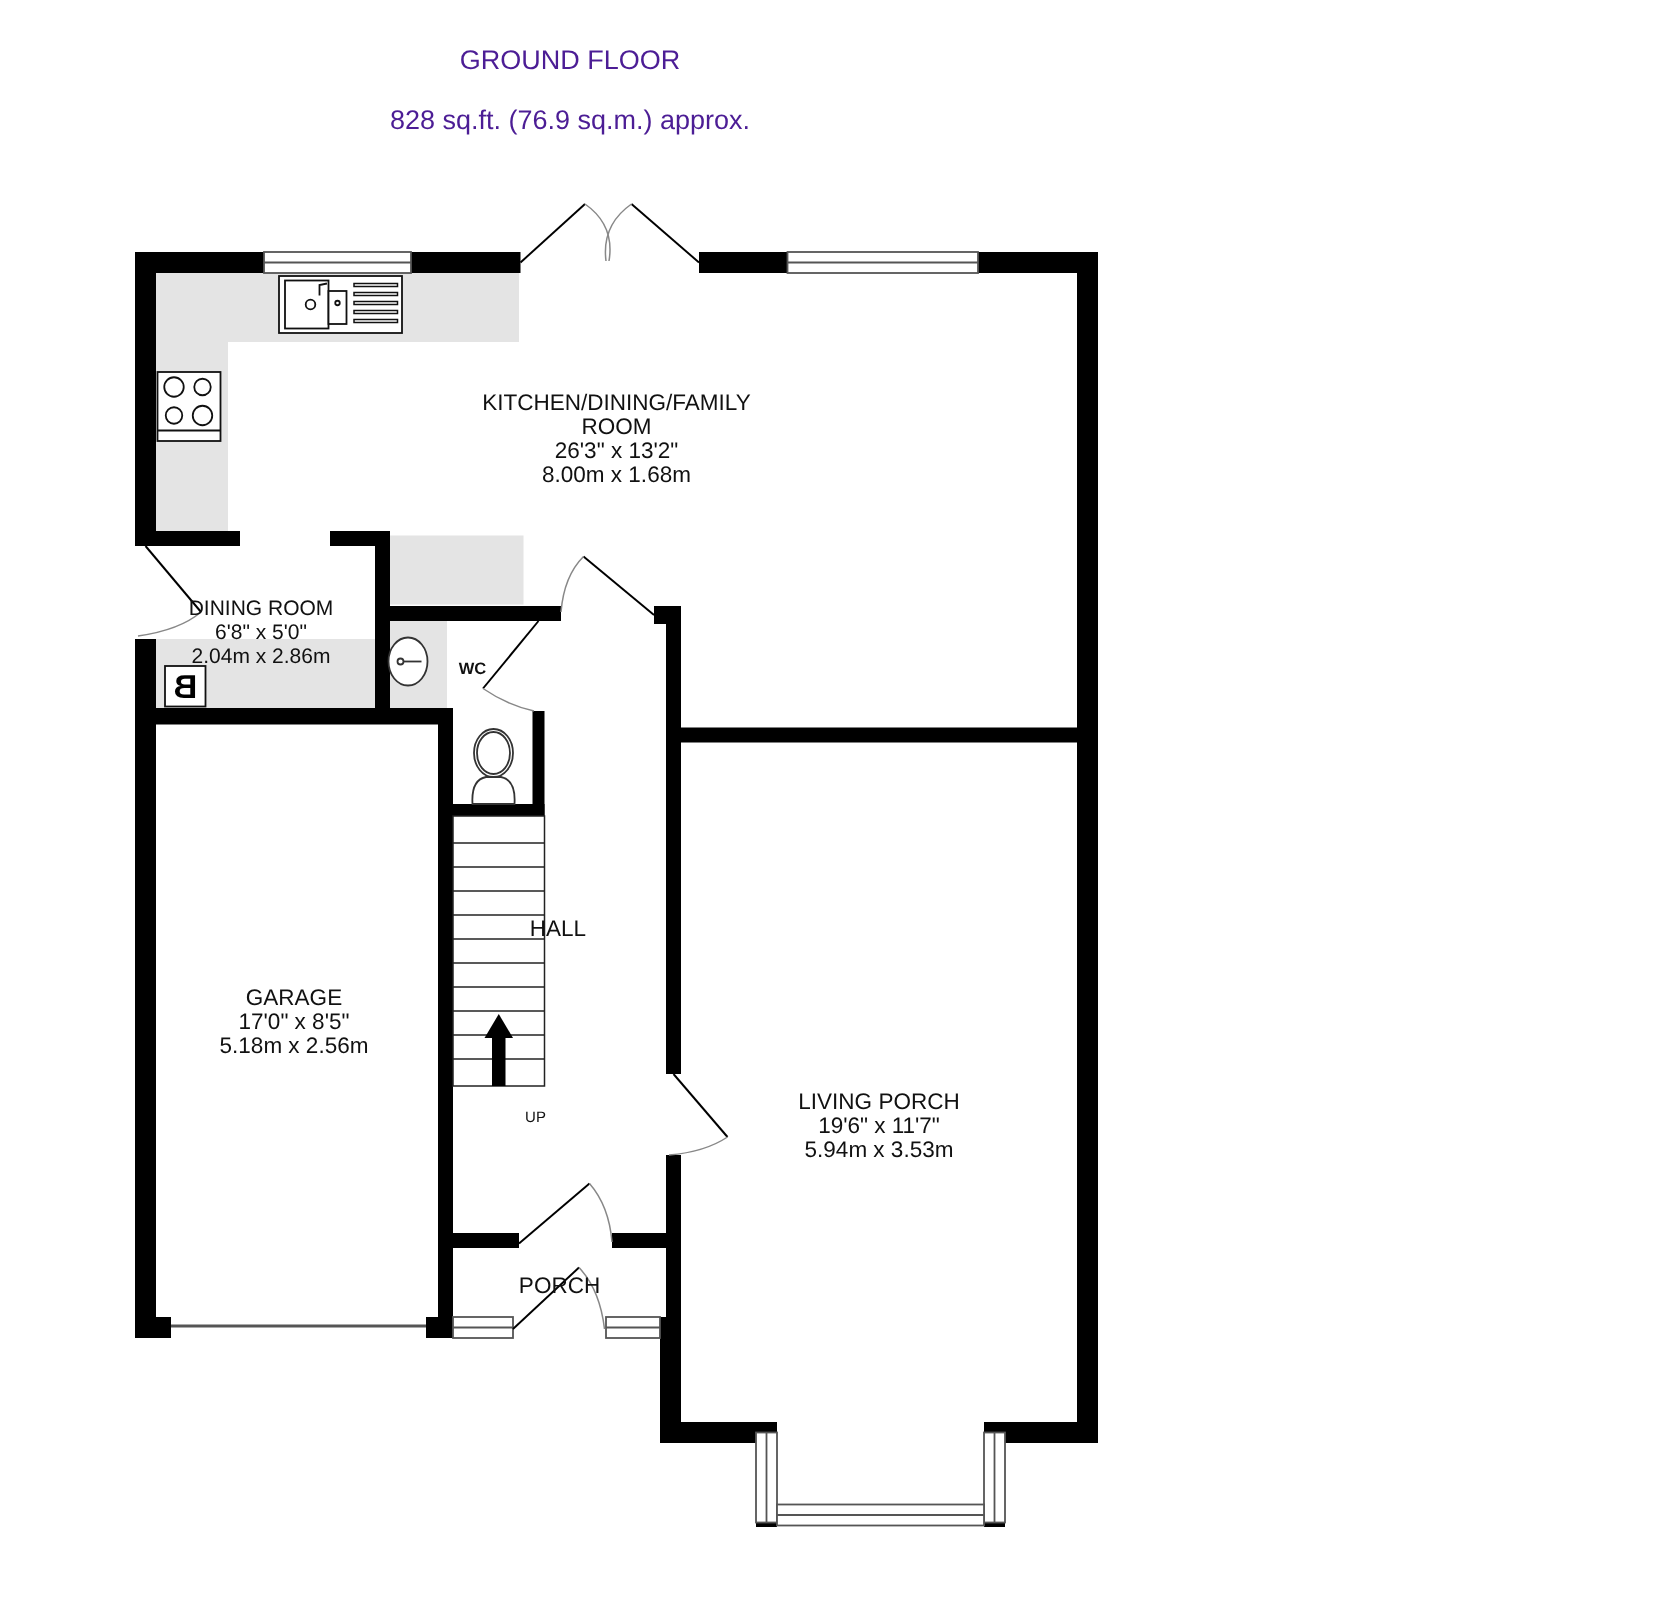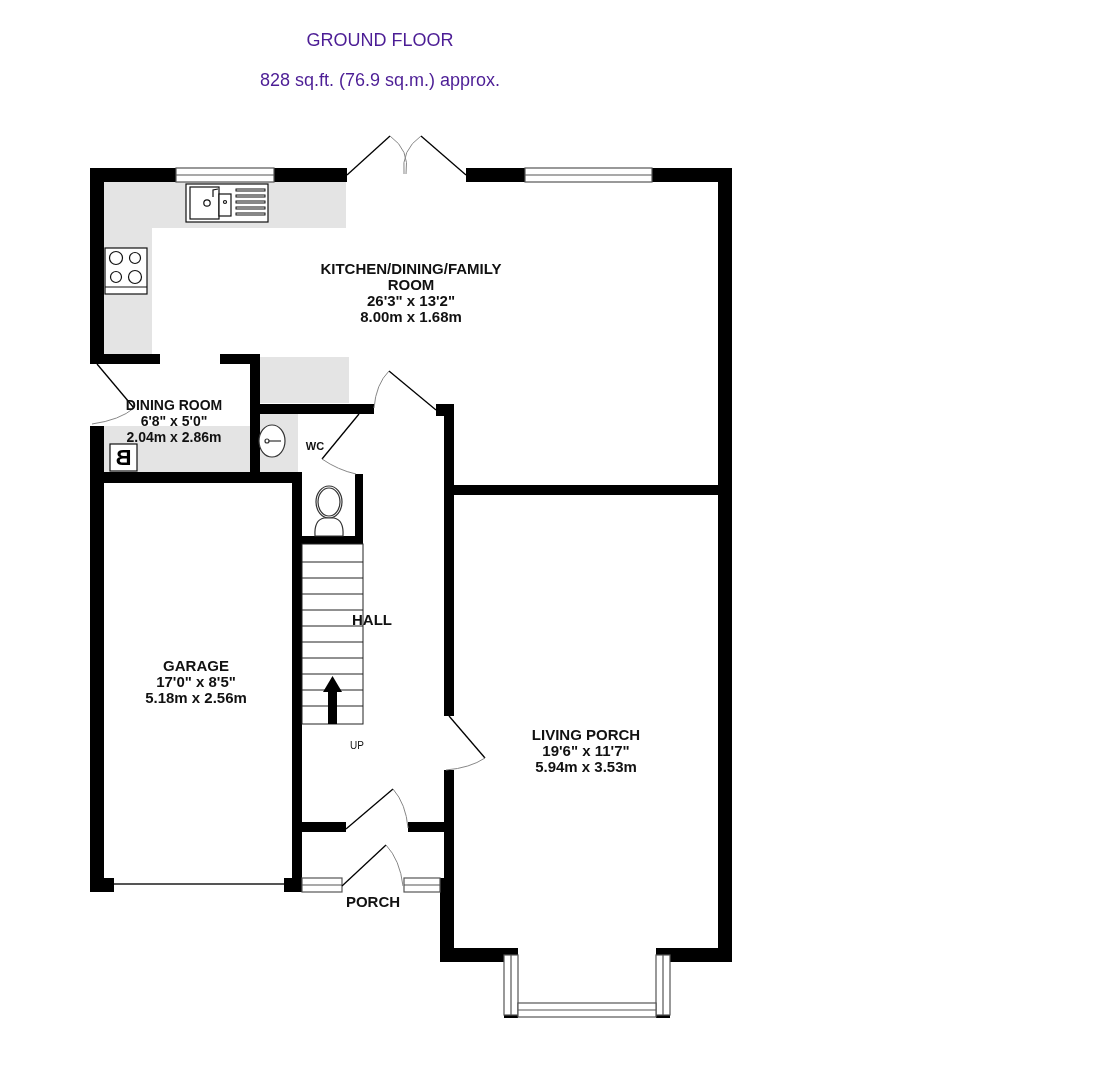--- a/index.html
+++ b/index.html
@@ -1,19 +1,19 @@
 <!DOCTYPE html>
 <html><head>
 <meta charset="utf-8">
 <style>
   html, body { margin:0; padding:0; background:#ffffff; }
   body { width:1103px; height:1080px; position:relative; overflow:hidden; font-family:"Liberation Sans", sans-serif; }
   #plan { position:absolute; left:0; top:0; }
   .hdr { position:absolute; left:240px; width:280px; text-align:center; color:#4c1d95; font-size:18px; line-height:20px; }
-  .lbl { position:absolute; text-align:center; font-weight:bold; color:#111; font-size:15px; line-height:16px; white-space:nowrap; transform:translateX(-50%); }
+  .lbl { position:absolute; text-align:center; font-weight:normal; color:#111; font-size:15px; line-height:16px; white-space:nowrap; transform:translateX(-50%); }
   .lbl div { margin:0; }
   .small { font-size:11px; font-weight:bold;padding-left:16px; }
   .up { font-weight:normal; font-size:10px;margin-left:24px; }
 </style>
 </head>
 <body>
 
 <svg id="plan" width="1103" height="1080" viewBox="0 0 1103 1080" xmlns="http://www.w3.org/2000/svg">
 
   <g fill="#e4e4e4">
@@ -203,13 +203,13 @@
   <div>17'0"  x 8'5"</div>
   <div>5.18m  x 2.56m</div>
 </div>
 
 <div class="lbl" style="left:586px; top:727px;">
   <div>LIVING PORCH</div>
   <div>19'6"  x 11'7"</div>
   <div>5.94m  x 3.53m</div>
 </div>
 
-<div class="lbl" style="left:373px; top:850px;margin-top:44px;">PORCH</div>
+<div class="lbl" style="left:373px; top:850px;">PORCH</div>
 
 </body></html>

